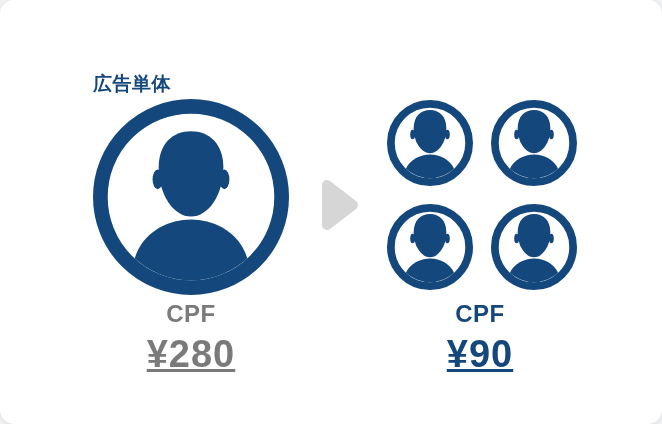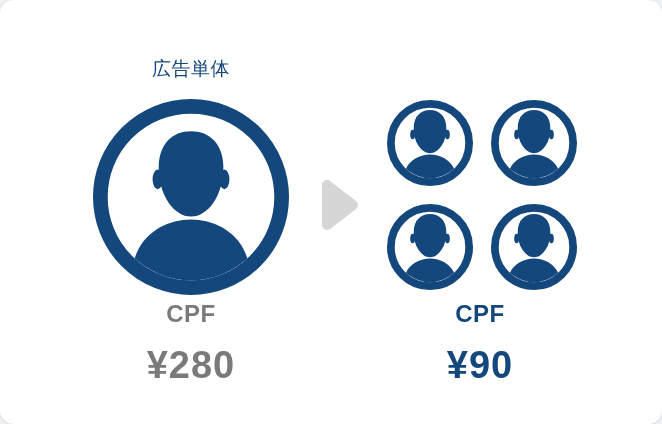--- a/index.html
+++ b/index.html
@@ -16,23 +16,22 @@
     font-family:"Liberation Sans","DejaVu Sans",sans-serif;
     width:662px;height:424px;overflow:hidden;
   }
   .card{
     position:relative;width:662px;height:424px;
     background:var(--card-bg);
     border-radius:14px;
     box-shadow:0 1px 5px rgba(0,0,0,.10);
   }
   .col-title{
-    position:absolute;top:40px;
-    text-align:center;
-    font-size:19px;font-weight:normal;
+    position:absolute;top:55px;
+    font-size:19px;font-weight:bold;
     color:var(--navy);
     letter-spacing:0.5px;
     white-space:nowrap;
   }
   .left-title{left:93px;width:196px;}
   .right-title{left:357px;width:246px;}
   .big-person{
     position:absolute;left:93px;top:99px;width:196px;height:196px;
     color:var(--navy);
   }
@@ -55,21 +54,22 @@
   .metric{
     position:absolute;top:301px;text-align:center;
   }
   .metric-left{left:93px;width:196px;color:var(--gray-text);}
   .metric-right{left:385px;width:190px;color:var(--navy);}
   .metric-label{
     font-size:24px;font-weight:bold;letter-spacing:0.5px;line-height:1.1;
   }
   .metric-value{
     font-size:38px;font-weight:bold;letter-spacing:1px;line-height:1.05;
-    margin-top:19px;
+    margin-top:8px;
+    text-decoration:underline;
   }
 </style>
 </head>
 <body>
 
 <svg width="0" height="0" style="position:absolute" aria-hidden="true">
   <defs>
     <clipPath id="clipInnerLg">
         <circle cx="50" cy="50" r="42.5"></circle>
       </clipPath>

